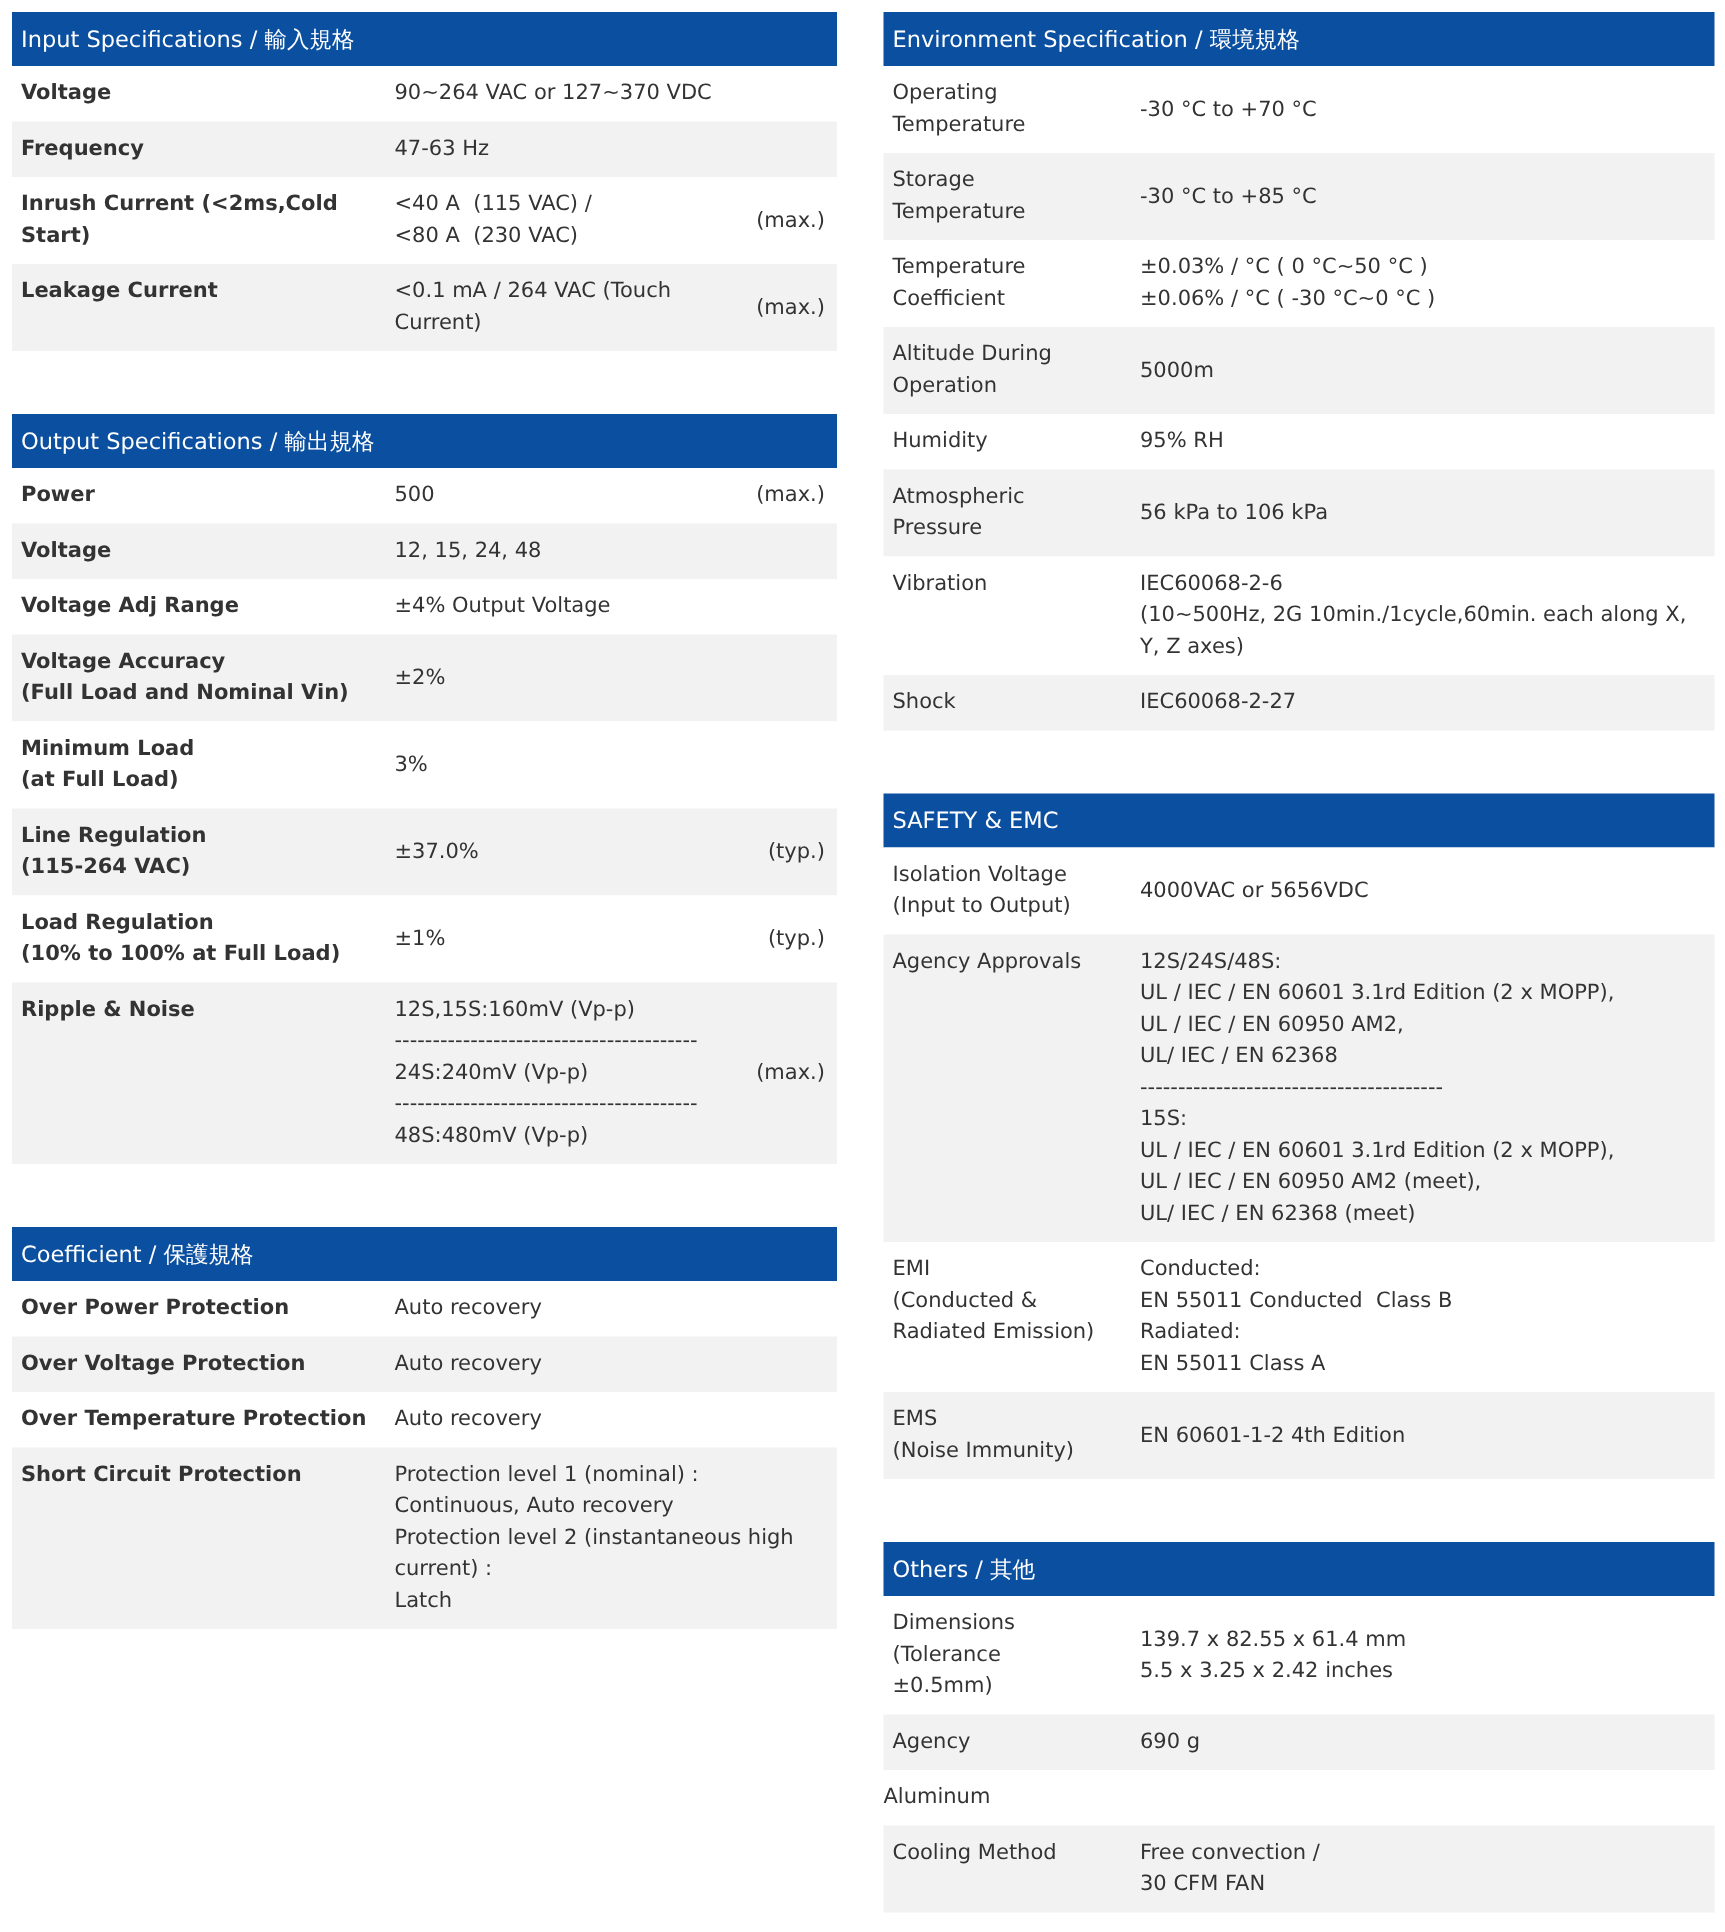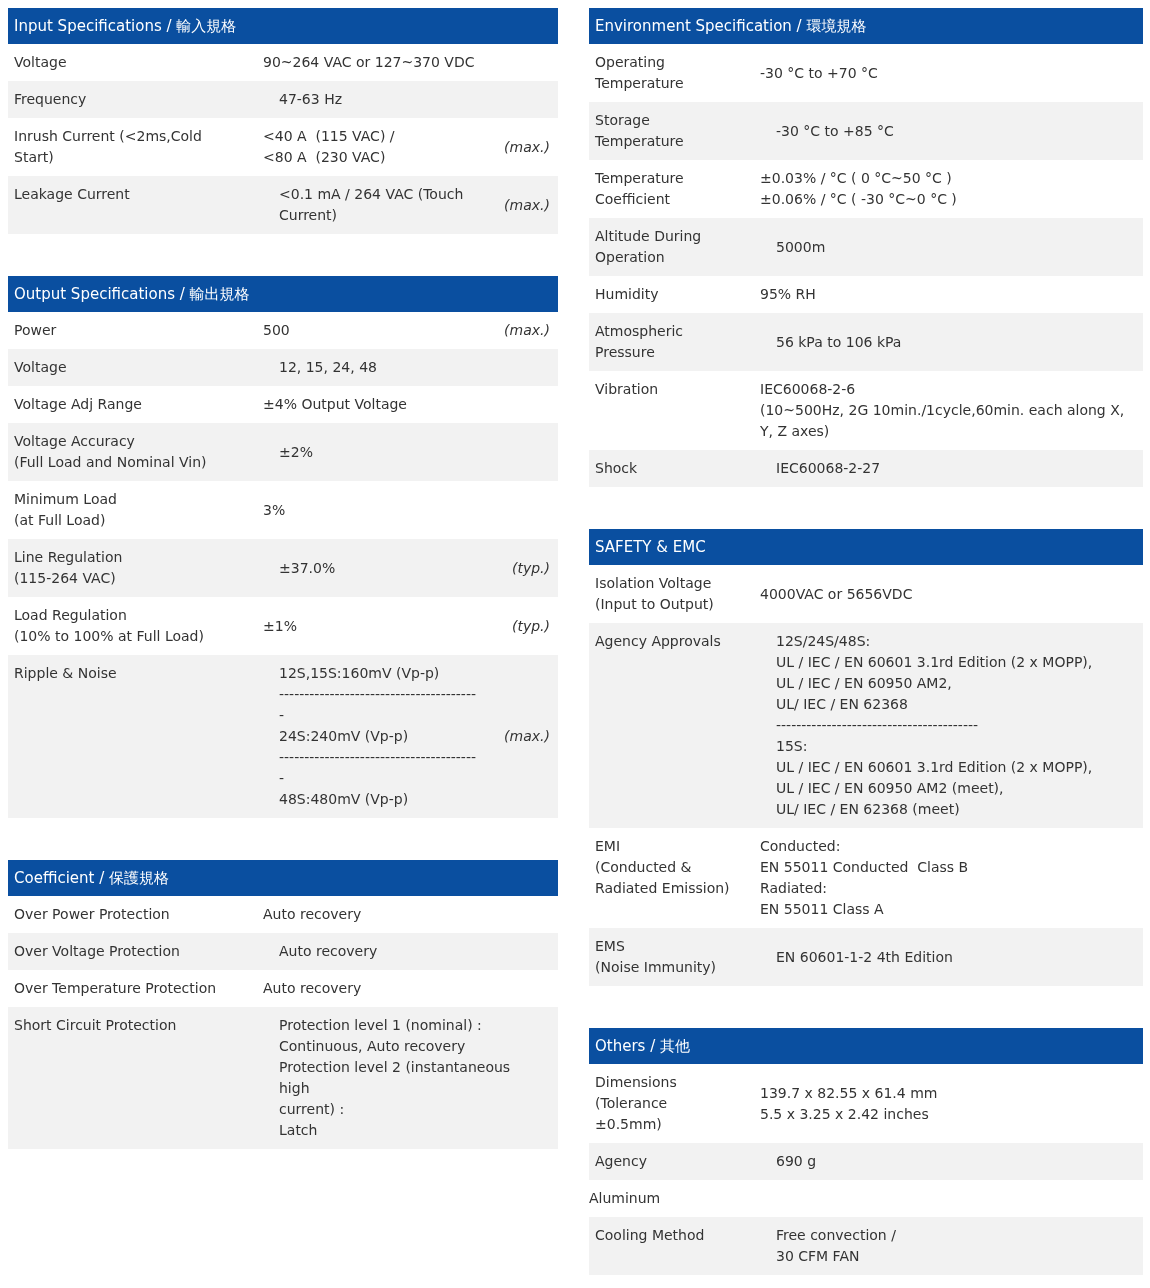--- a/index.html
+++ b/index.html
@@ -12,37 +12,37 @@
   .layout { display: flex; padding: 8px 0 0 8px; }
   .col-left  { width: 550px; flex: 0 0 550px; margin-right: 31px; }
   .col-right { width: 554px; flex: 0 0 554px; }
   .spec-table { margin-bottom: 42px; }
   .spec-header {
     background: #0a4fa0; color: #ffffff; height: 36px;
     display: flex; align-items: center;
     padding: 0 10px 0 6px; font-size: 15px; line-height: 19px;
   }
   .row { display: flex; align-items: stretch; background: #ffffff; }
-  .row.alt { background: #f2f2f2; gap: 16px; }
+  .row.alt { background: #f2f2f2; }
   .c-label {
     padding: 8px 8px 8px 6px;
     white-space: pre-line;
   }
-  .col-left  .c-label { flex: 0 0 255px; width: 255px; }
+  .col-left  .c-label { flex: 0 0 255px; width: 255px; font-weight: bold; }
   .col-right .c-label { flex: 0 0 171px; width: 171px; }
   .c-value {
     flex: 1 1 auto; min-width: 0;
     padding: 8px 4px 8px 0;
     display: flex; align-items: center;
     white-space: pre-wrap;
   }
   .c-note {
     flex: 0 0 auto;
     padding: 8px 8px 8px 4px;
-    display: flex; align-items: center; justify-content: flex-end; font-style: italic;
+    display: flex; align-items: center; justify-content: flex-end;
   }
 </style>
 </head>
 <body>
 
 <div class="layout">
 
   <div class="col-left">
 
     <div class="spec-table">

